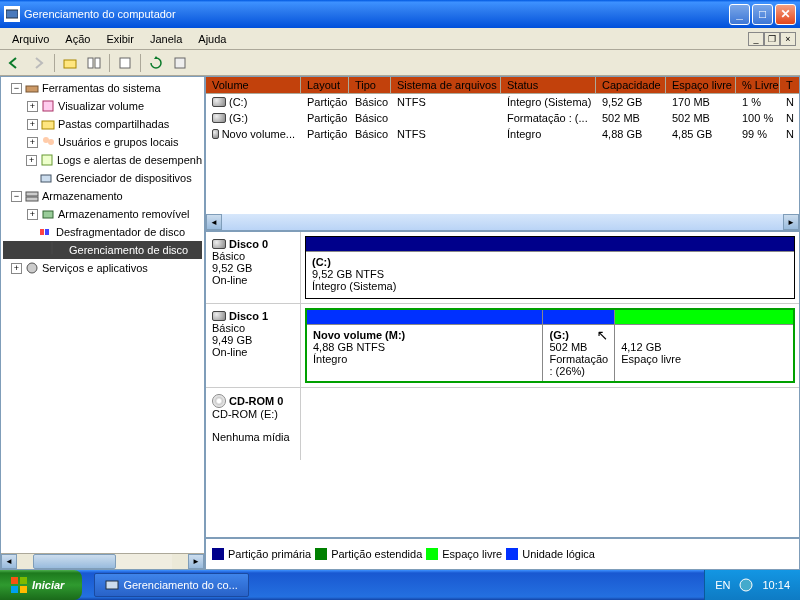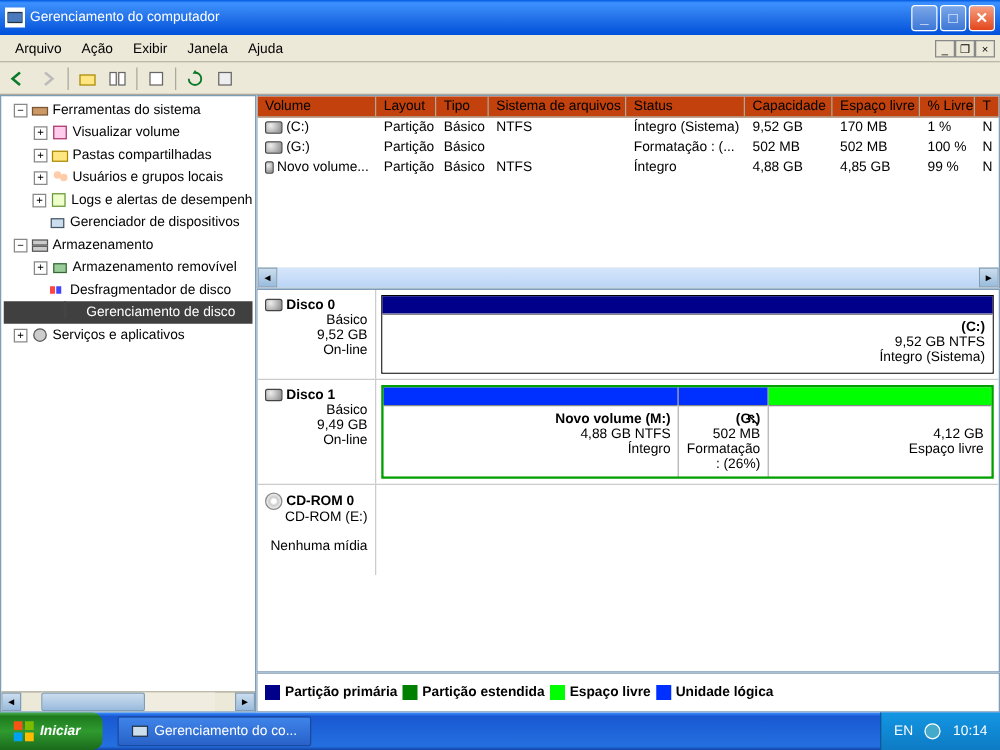--- a/index.html
+++ b/index.html
@@ -39,32 +39,32 @@
 .volume-list { background: white; border: 1px solid #7f9db9; height: 155px; overflow: hidden; display: flex; flex-direction: column; }
 .vl-header { display: flex; background: #c2410c; border-bottom: 1px solid #aca899; }
 .vl-header-cell { padding: 2px 6px; border-right: 1px solid #aca899; overflow: hidden; white-space: nowrap; }
 .vl-body { flex: 1; overflow: auto; }
 .vl-row { display: flex; padding: 1px 0; }
 .vl-cell { padding: 1px 6px; overflow: hidden; white-space: nowrap; }
 .vl-scroll { height: 16px; background: #ece9d8; display: flex; }
 .vl-scroll-btn { width: 16px; background: linear-gradient(#cde, #9bd); border: 1px solid #7f9db9; display: flex; align-items: center; justify-content: center; font-size: 8px; }
 .vl-scroll-track { flex: 1; background: linear-gradient(#d7e7fb, #bad4f6); position: relative; }
 
-.disk-panel { flex: 1; background: white; border: 1px solid #7f9db9; overflow: auto; text-align: right; }
+.disk-panel { flex: 1; background: white; border: 1px solid #7f9db9; overflow: auto; }
 .disk-row { display: flex; border-bottom: 1px solid #ccc; min-height: 72px; }
 .disk-label { width: 95px; padding: 6px; border-right: 1px solid #ccc; }
 .disk-label-title { display: flex; align-items: center; gap: 3px; }
 .disk-parts { flex: 1; display: flex; padding: 4px; gap: 2px; }
 .partition { border: 1px solid #000; display: flex; flex-direction: column; }
 .part-header { height: 14px; }
 .part-body { flex: 1; padding: 4px 6px; background: #fff; border-top: 1px solid #888; }
 .disk1-wrap { flex: 1; display: flex; border: 2px solid #00a000; padding: 0; }
 .disk1-wrap .partition { border: none; border-right: 1px solid #888; }
 
-.legend { height: 32px; background: white; border: 1px solid #7f9db9; display: flex; align-items: center; padding: 0 6px; gap: 4px; font-weight: bold; }
+.legend { height: 32px; background: white; border: 1px solid #7f9db9; display: flex; align-items: center; padding: 0 6px; gap: 4px; }
 .legend-swatch { width: 12px; height: 12px; display: inline-block; }
 
 .taskbar { position: absolute; bottom: 0; left: 0; right: 0; height: 30px; background: linear-gradient(#3d91ff, #1958d1 10%, #2470e0 90%, #1243a5); display: flex; align-items: center; }
 .start-btn { height: 30px; padding: 0 18px 0 10px; background: linear-gradient(#4eb04e, #1d7a1d 10%, #2f9a2f 50%, #1a6a1a); color: white; font-weight: bold; font-style: italic; font-size: 14px; display: flex; align-items: center; gap: 4px; border-radius: 0 8px 8px 0; }
 .task-item { height: 24px; margin-left: 12px; padding: 0 10px; background: linear-gradient(#3f84ea, #2862c8); color: white; display: flex; align-items: center; gap: 4px; border-radius: 2px; border: 1px solid #1a4aa0; }
 .systray { margin-left: auto; height: 30px; padding: 0 10px; background: linear-gradient(#1396e3, #0e7bc4); color: white; display: flex; align-items: center; gap: 8px; border-left: 1px solid #0a5a9a; }
 
 .ico-disk { background: radial-gradient(circle at 30% 30%, #eee, #888); border-radius: 2px; width: 14px; height: 10px; border: 1px solid #444; }
 .ico-cd { border-radius: 50%; background: radial-gradient(circle, #fff 20%, #ccc 40%, #eee 70%); width: 14px; height: 14px; border: 1px solid #888; }
 svg { display: block; }

